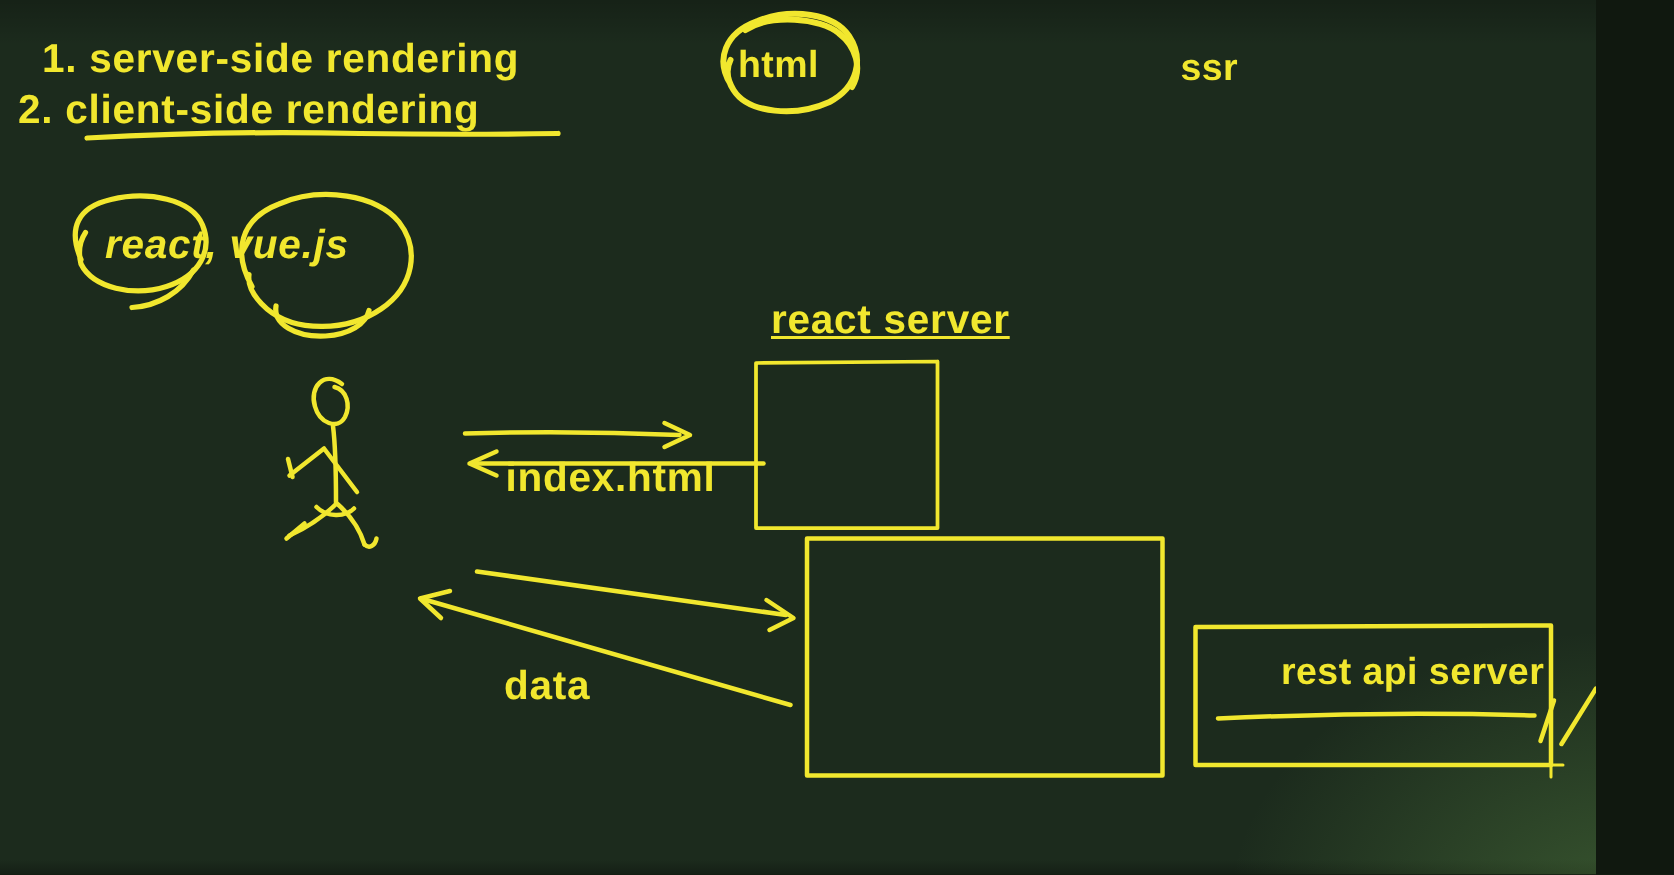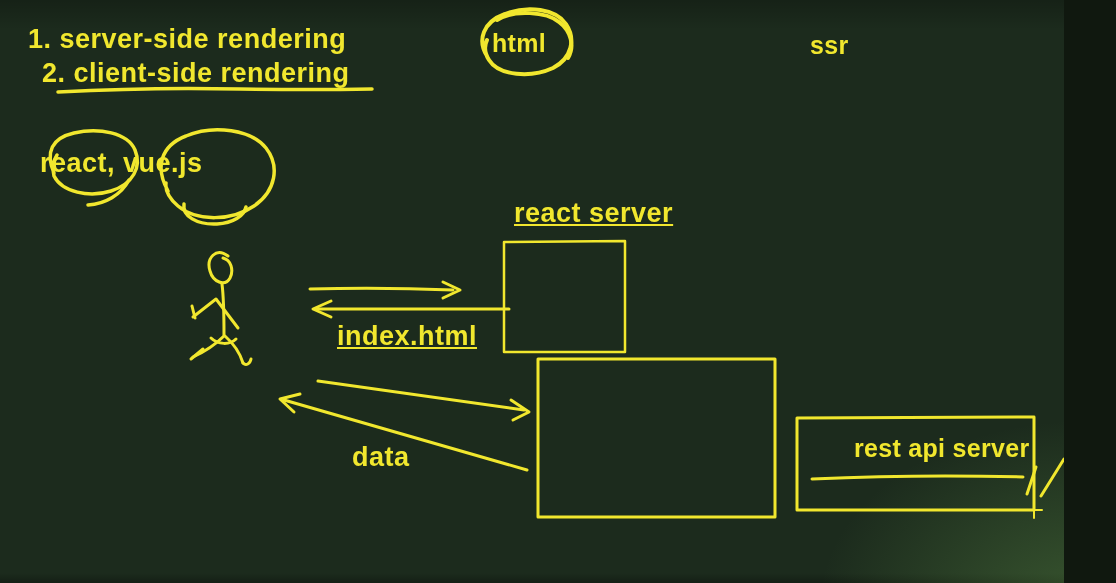--- a/index.html
+++ b/index.html
@@ -89,30 +89,30 @@
       <path d="M1041 496 L 1064 459"></path>
     </g>
 
     <g stroke-width="2">
       <path d="M1026 510 L 1042 510"></path>
       <path d="M1034 502 L 1034 518"></path>
     </g>
   </svg>
 
   <div class="lbl" style="left:28px; top:26px;">1. server-side rendering</div>
-  <div class="lbl" style="left:42px; top:60px;">2. client-side rendering</div>
+  <div class="lbl" style="left:12px; top:60px;">2. client-side rendering</div>
 
   <div class="lbl small" style="left:492px; top:31px;text-align:center;">html</div>
 
-  <div class="lbl small" style="left:810px; top:33px;">ssr</div>
+  <div class="lbl small" style="left:787px; top:33px;">ssr</div>
 
-  <div class="lbl" style="left:40px; top:150px;">react, vue.js</div>
+  <div class="lbl" style="left:70px; top:150px;font-style:italic;">react, vue.js</div>
 
   <div class="lbl" style="left:514px; top:200px;text-decoration:underline;">react server</div>
 
-  <div class="lbl" style="left:337px; top:323px;text-decoration:underline;">index.html</div>
+  <div class="lbl" style="left:337px; top:305px;">index.html</div>
 
 
-  <div class="lbl" style="left:352px; top:444px;">data</div>
+  <div class="lbl" style="left:336px; top:444px;">data</div>
 
   <div class="lbl small" style="left:854px; top:436px;">rest api server</div>
 
 </div>
 
 </body></html>

